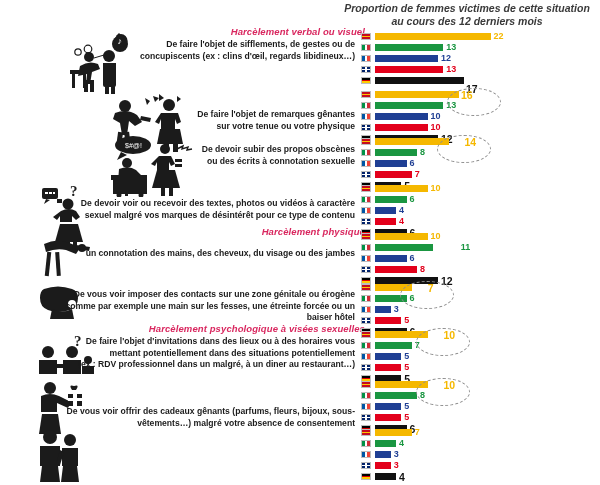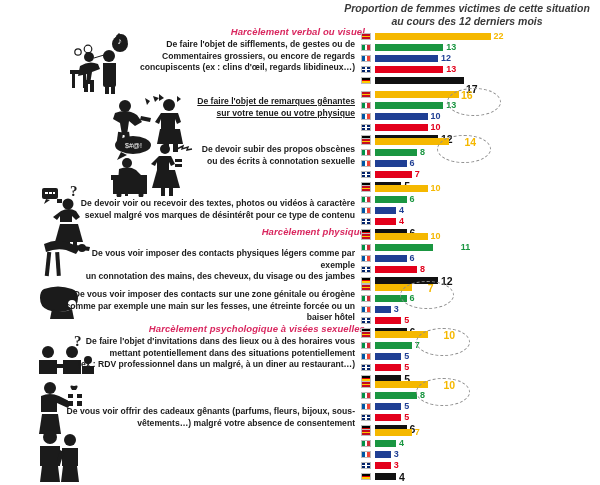--- a/index.html
+++ b/index.html
@@ -222,41 +222,39 @@
         <circle cx="34" cy="12" r="6"></circle>
         <path d="M26 20 h16 v18 h-16z"></path>
         <path d="M27 38 h14 l2 16 h-18z"></path>
         <path d="M24 22 l-4 14 4 1 4 -13z"></path>
       </g>
     </svg>
   </div>
 
   <div class="statement" style="left:110px;top:39px;width:245px;">
     <div>De faire l'objet de sifflements, de gestes ou de</div>
-    <div>Commentaires grossiers, ou encore de regards</div>
     <div>concupiscents  (ex : clins d'œil, regards libidineux…)</div>
   </div>
 
-  <div class="statement" style="left:110px;top:96px;width:245px;text-decoration:underline;">
+  <div class="statement" style="left:110px;top:109px;width:245px;">
     <div>De faire l'objet de remarques gênantes</div>
     <div>sur votre tenue ou votre physique</div>
   </div>
 
   <div class="statement" style="left:110px;top:144px;width:245px;">
     <div>De devoir subir des propos obscènes</div>
     <div>ou des écrits à connotation sexuelle</div>
   </div>
 
   <div class="statement" style="left:60px;top:198px;width:295px;">
     <div>De devoir voir ou recevoir des textes, photos ou vidéos à caractère</div>
     <div>sexuel malgré vos marques de désintérêt pour ce type de contenu</div>
   </div>
 
   <div class="statement" style="left:58px;top:248px;width:297px;">
-    <div>De vous voir imposer des contacts physiques légers comme par exemple</div>
     <div>un connotation des mains, des cheveux, du visage ou des jambes</div>
   </div>
 
   <div class="statement" style="left:62px;top:289px;width:293px;">
     <div>De vous voir imposer des contacts sur une zone génitale ou érogène</div>
     <div>comme par exemple une main sur les fesses, une étreinte forcée ou un</div>
     <div>baiser hôtel</div>
   </div>
 
   <div class="statement" style="left:62px;top:336px;width:293px;">

